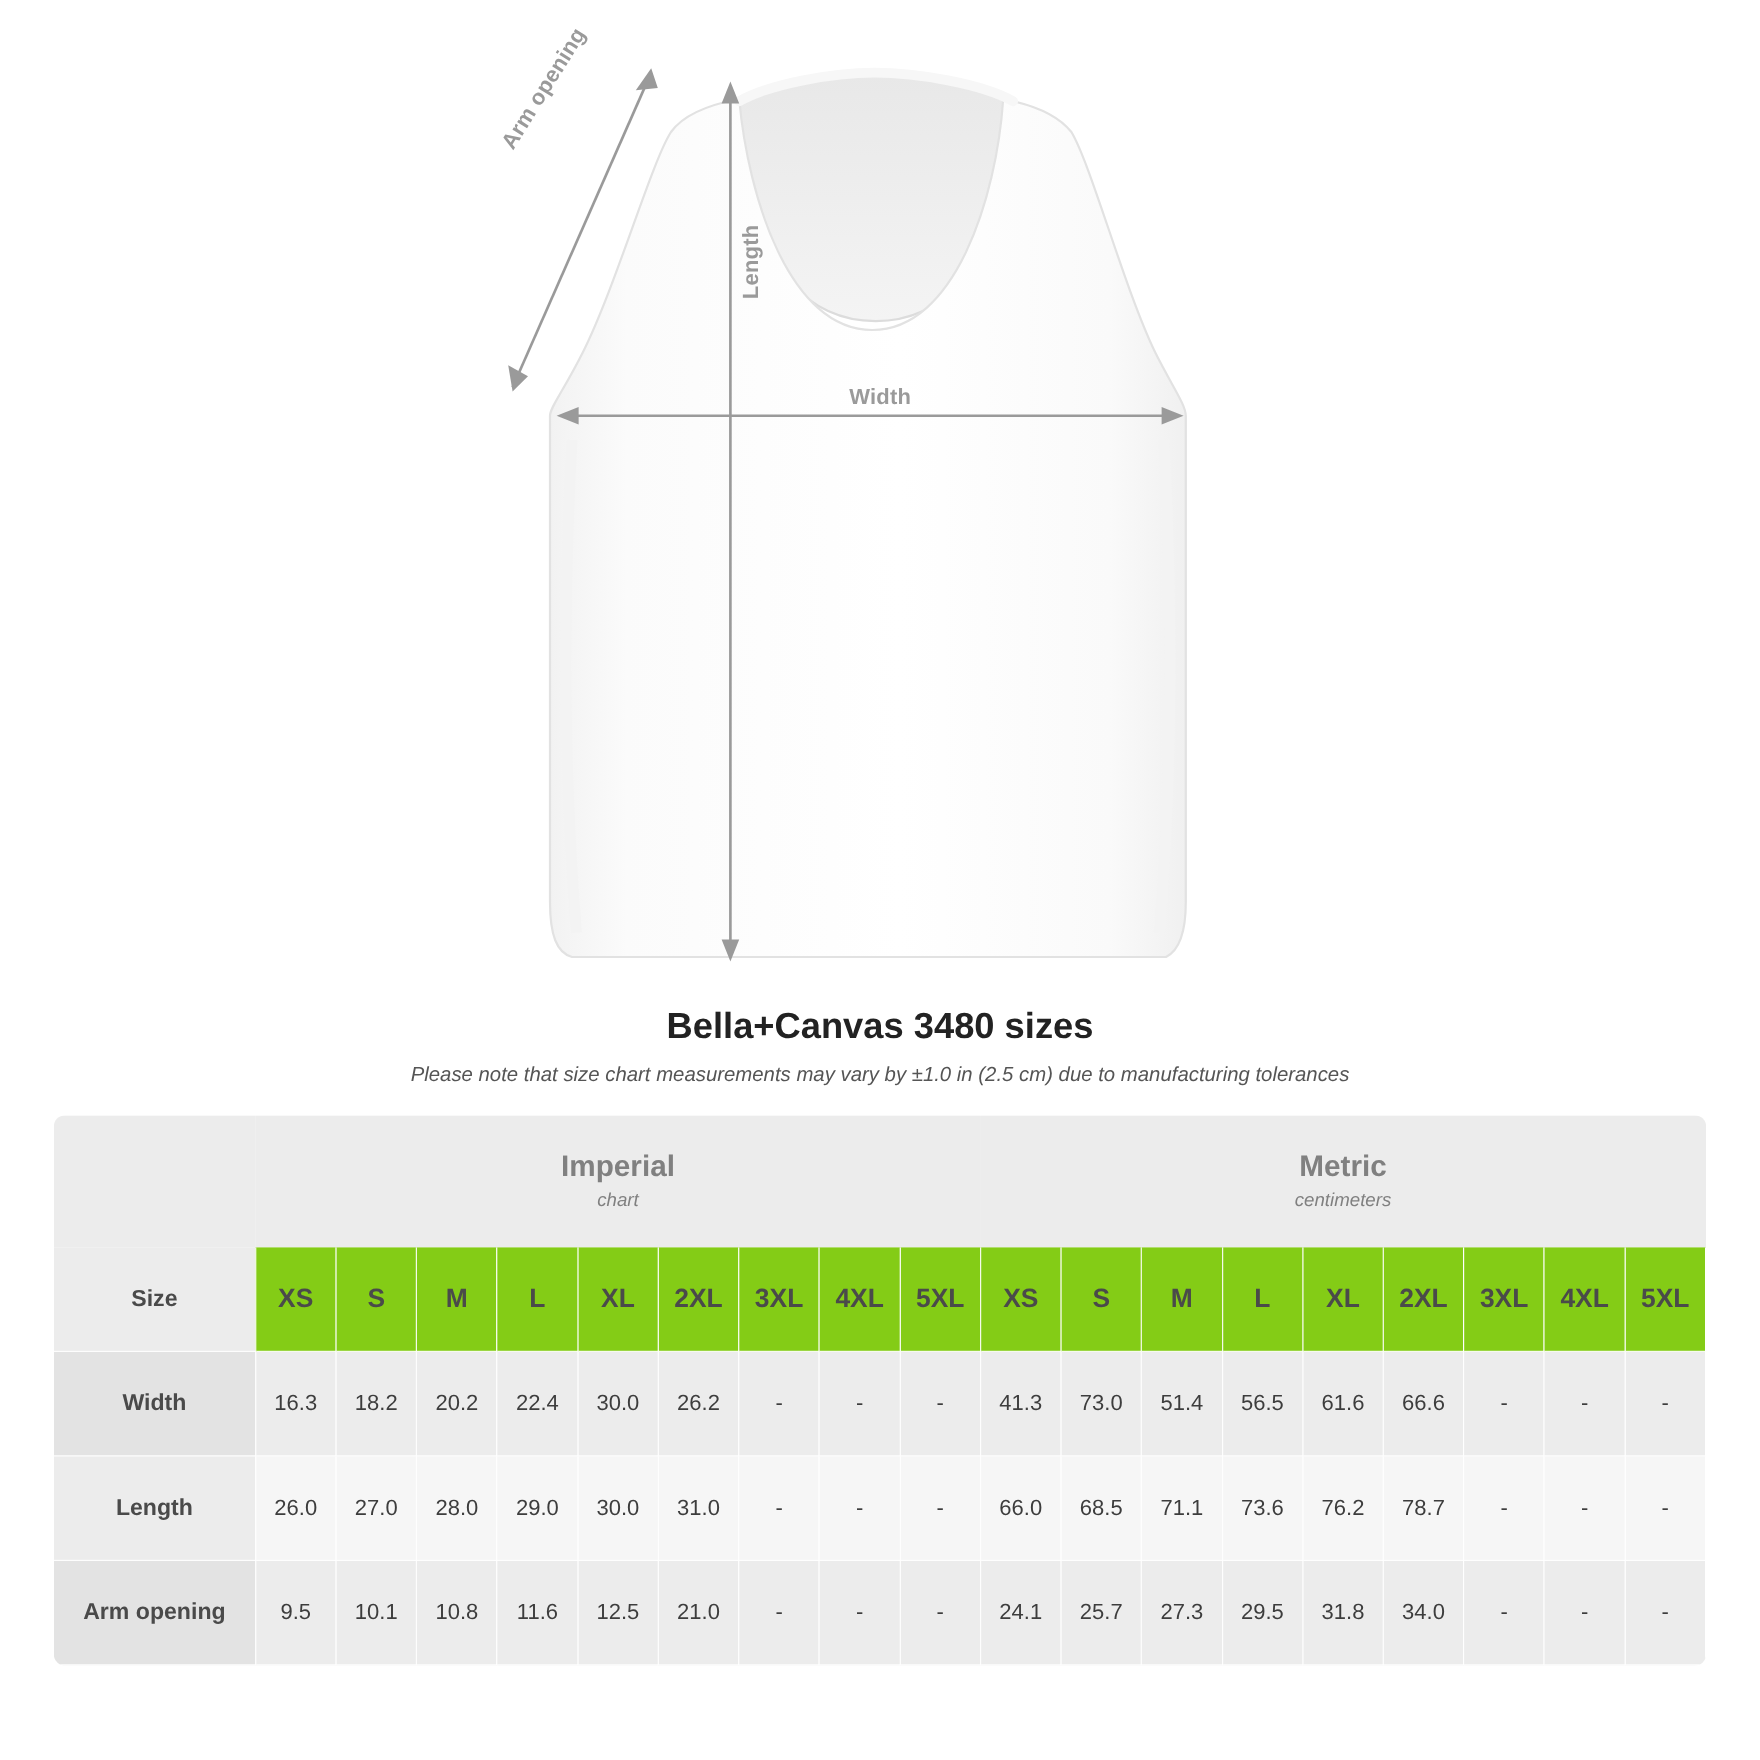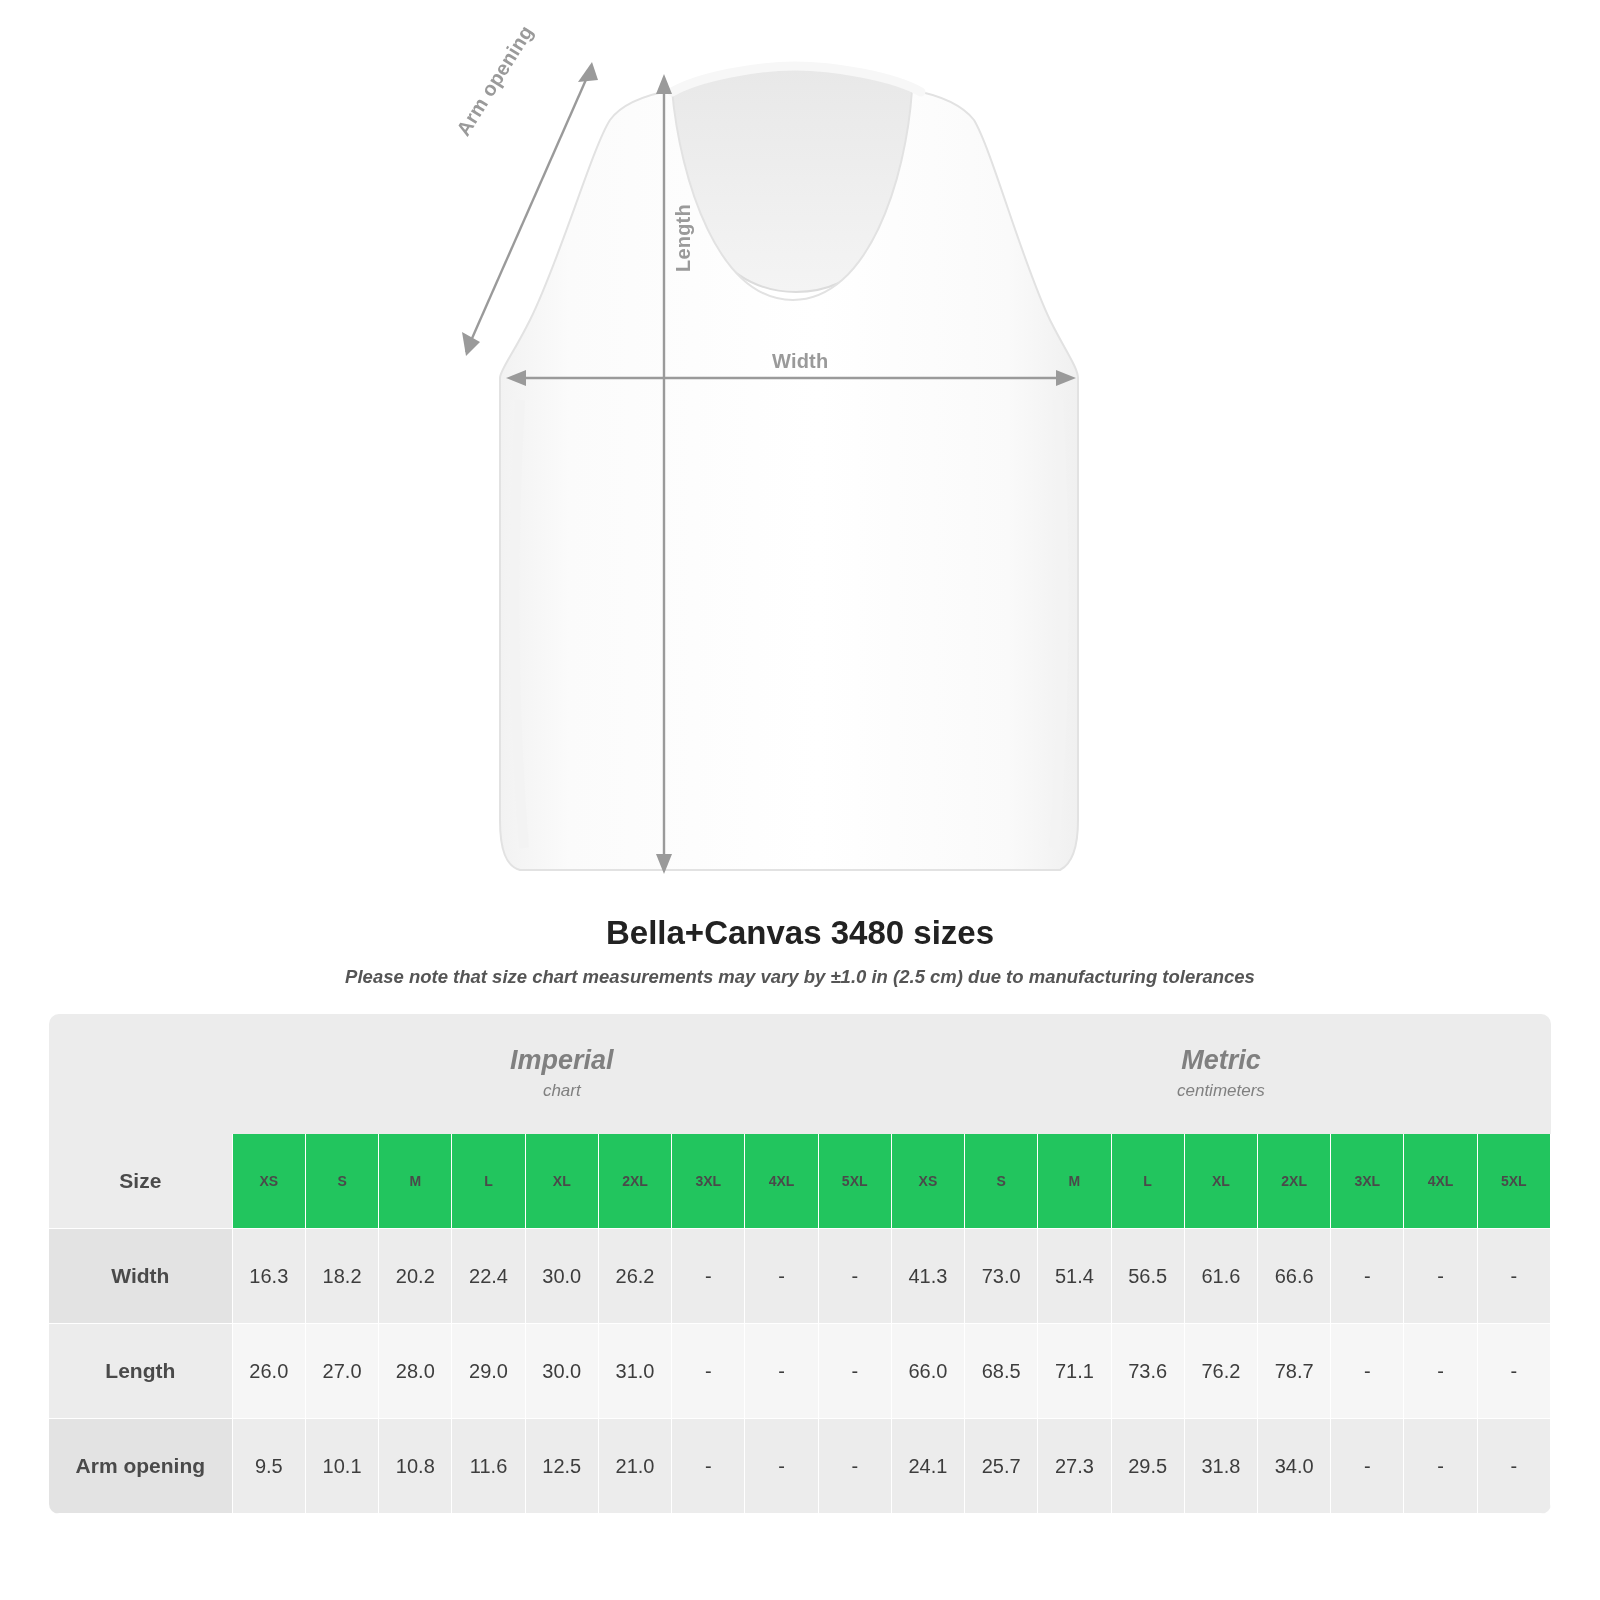--- a/index.html
+++ b/index.html
@@ -65,21 +65,20 @@
     font-size: 33px;
     font-weight: bold;
     color: #222222;
     margin: 0 0 14px 0;
   }
   .chart-note {
     font-size: 18.5px;
     font-style: italic;
     color: #555555;
     margin: 0;
-    font-weight: bold;
   }
 
   
   .table-wrap {
     margin: 26px auto 0 auto;
     width: 1502px;
   }
   table.size-table {
     border-collapse: collapse;
     width: 100%;
@@ -87,21 +86,20 @@
   }
   table.size-table tr.unit-row td {
     background: #ececec;
     text-align: center;
     vertical-align: middle;
     height: 118px;
     border: none;
   }
   .unit-name {
     font-size: 27px;
-    font-style: italic;
     font-weight: bold;
     color: #808080;
     line-height: 1.25;
   }
   .unit-sub {
     font-size: 17px;
     font-style: italic;
     color: #808080;
     line-height: 1.5;
   }
@@ -116,22 +114,22 @@
   td.rowhead {
     background: #ececec;
     font-size: 21px;
     font-weight: bold;
     color: #4a4a4a;
     text-align: center;
     height: 92px;
     margin-left: 44px;
   }
   td.colhead {
-    background: #22c55e;
-    font-size: 14px;
+    background: #84cc16;
+    font-size: 24px;
     font-weight: bold;
     color: #4a4a4a;
     text-align: center;
     height: 92px;
   }
   td.val {
     background: #f6f6f6;
     font-size: 20px;
     color: #3d3d3d;
     text-align: center;

